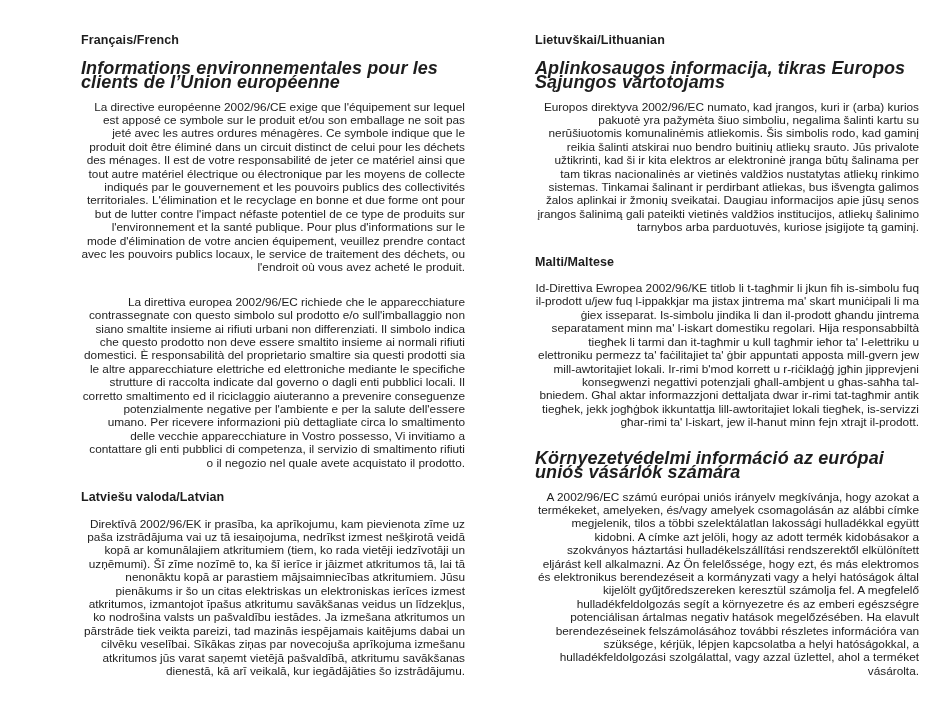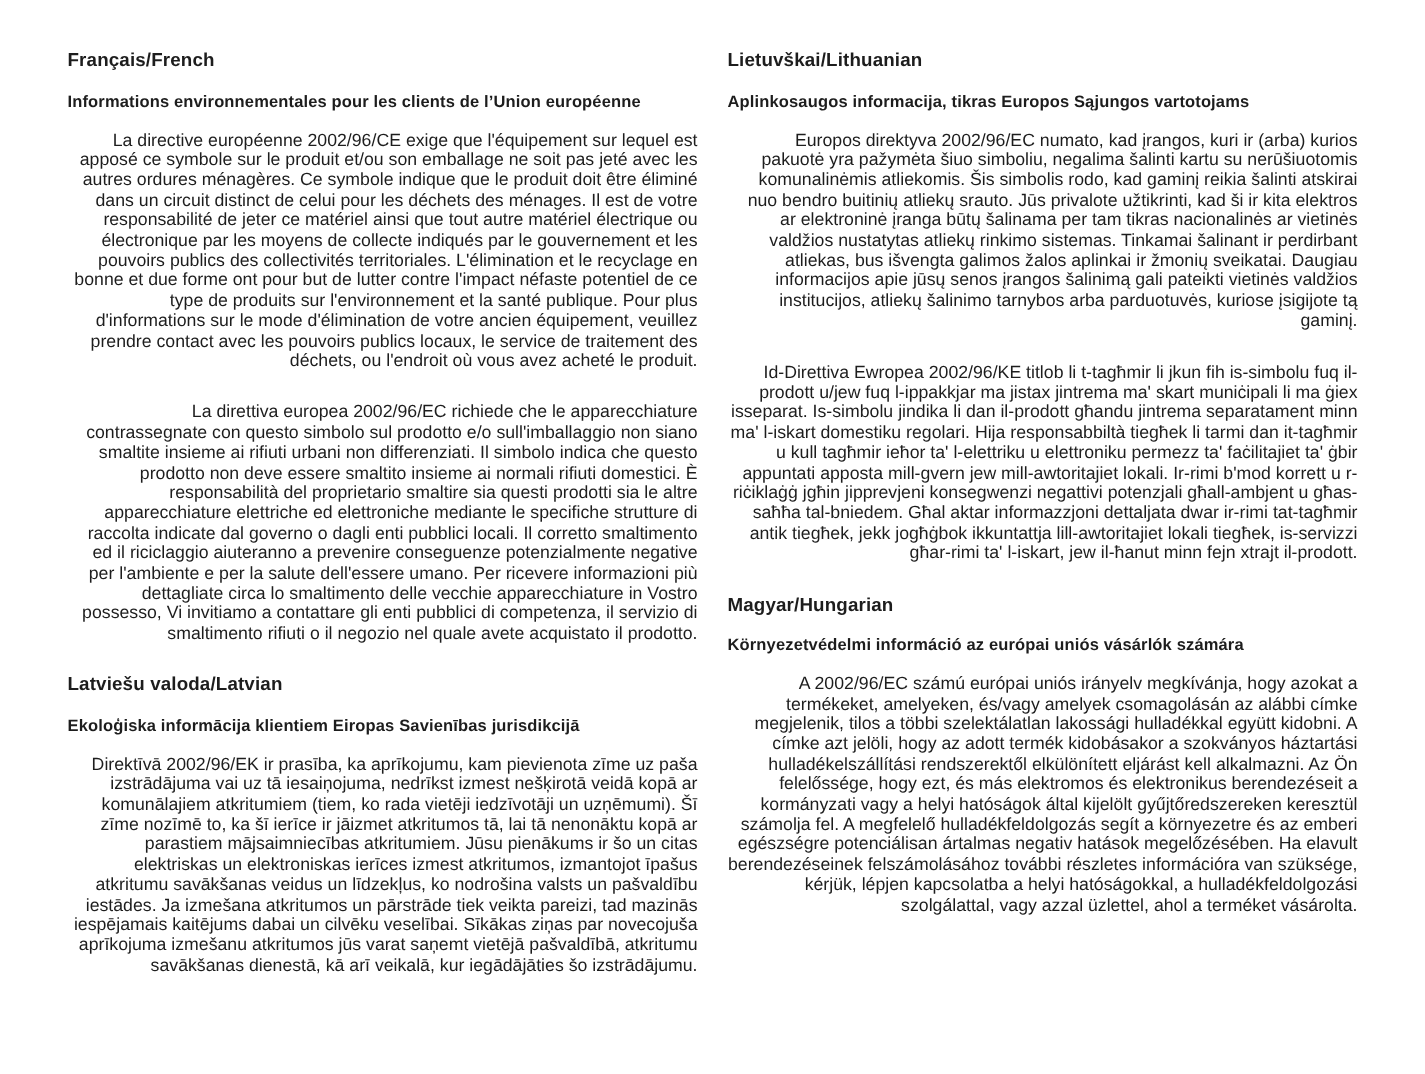--- a/index.html
+++ b/index.html
@@ -19,35 +19,36 @@
     width: 950px;
     height: 716px;
     background: #ffffff;
   }
   .column {
     position: absolute;
     top: 34px;
     width: 420px;
   }
   .column.left  { left: 45px; }
-  .column.right { left: 485px; }
-  .section { margin-bottom: 9px; }
+  .column.right { left: 499px; }
+  .section { margin-bottom: 9px; margin-left: 36px; }
   .lang-heading {
     font-size: 12.5px;
     font-weight: bold;
     line-height: 13.5px;
     margin: 0 0 13px 0;
     letter-spacing: 0.1px;
   }
   .section-title {
-    font-size: 11px;
+    font-size: 18px;
     font-weight: bold;
     line-height: 14px;
     margin: 0 0 12px 0;
     letter-spacing: 0.1px;
+    font-style: italic;
   }
   .section-body {
     font-size: 11.8px;
     line-height: 13.4px;
     margin: 0 0 21px 0;
     text-align: right;
   }
 </style>
 </head>
 <body>
@@ -61,39 +62,38 @@
       <p class="section-title">Informations environnementales pour les clients de l’Union européenne</p>
       <p class="section-body">La directive européenne 2002/96/CE exige que l'équipement sur lequel est apposé ce symbole sur le produit et/ou son emballage ne soit pas jeté avec les autres ordures ménagères. Ce symbole indique que le produit doit être éliminé dans un circuit distinct de celui pour les déchets des ménages. Il est de votre responsabilité de jeter ce matériel ainsi que tout autre matériel électrique ou électronique par les moyens de collecte indiqués par le gouvernement et les pouvoirs publics des collectivités territoriales. L'élimination et le recyclage en bonne et due forme ont pour but de lutter contre l'impact néfaste potentiel de ce type de produits sur l'environnement et la santé publique. Pour plus d'informations sur le mode d'élimination de votre ancien équipement, veuillez prendre contact avec les pouvoirs publics locaux, le service de traitement des déchets, ou l'endroit où vous avez acheté le produit.</p>
     </div>
 
     <div class="section">
       <p class="section-body">La direttiva europea 2002/96/EC richiede che le apparecchiature contrassegnate con questo simbolo sul prodotto e/o sull'imballaggio non siano smaltite insieme ai rifiuti urbani non differenziati. Il simbolo indica che questo prodotto non deve essere smaltito insieme ai normali  rifiuti domestici. È responsabilità del proprietario smaltire sia questi prodotti sia le altre apparecchiature elettriche ed elettroniche mediante le specifiche strutture di raccolta indicate dal governo o dagli enti pubblici locali. Il corretto smaltimento ed il riciclaggio aiuteranno a prevenire conseguenze potenzialmente negative per l'ambiente e per la salute dell'essere umano. Per ricevere informazioni più dettagliate circa lo smaltimento delle vecchie apparecchiature in Vostro possesso,  Vi invitiamo a contattare gli enti pubblici di competenza, il servizio di smaltimento rifiuti o il negozio nel quale avete acquistato il prodotto.</p>
     </div>
 
     <div class="section">
       <p class="lang-heading">Latviešu valoda/Latvian</p>
-      <p class="section-title">Ekoloģiska informācija klientiem Eiropas Savienības jurisdikcijā</p>
       <p class="section-body">Direktīvā 2002/96/EK ir prasība, ka aprīkojumu, kam pievienota zīme uz paša izstrādājuma vai uz tā iesaiņojuma, nedrīkst izmest nešķirotā veidā kopā ar komunālajiem atkritumiem (tiem, ko rada vietēji iedzīvotāji un uzņēmumi). Šī zīme nozīmē to, ka šī ierīce ir jāizmet atkritumos tā, lai tā nenonāktu kopā ar parastiem mājsaimniecības atkritumiem. Jūsu pienākums ir šo un citas elektriskas un elektroniskas ierīces izmest atkritumos, izmantojot īpašus atkritumu savākšanas veidus un līdzekļus, ko nodrošina valsts un pašvaldību iestādes. Ja izmešana atkritumos un pārstrāde tiek veikta pareizi, tad mazinās iespējamais kaitējums dabai un cilvēku veselībai. Sīkākas ziņas par novecojuša aprīkojuma izmešanu atkritumos jūs varat saņemt vietējā pašvaldībā, atkritumu savākšanas dienestā, kā arī veikalā, kur iegādājāties šo izstrādājumu.</p>
     </div>
 
   </div>
 
   <div class="column right">
 
     <div class="section">
       <p class="lang-heading">Lietuvškai/Lithuanian</p>
       <p class="section-title">Aplinkosaugos informacija, tikras Europos Sąjungos vartotojams</p>
       <p class="section-body">Europos direktyva 2002/96/EC numato, kad įrangos, kuri ir (arba) kurios pakuotė yra pažymėta šiuo simboliu, negalima šalinti kartu su nerūšiuotomis komunalinėmis atliekomis. Šis simbolis rodo, kad gaminį reikia šalinti atskirai nuo bendro buitinių atliekų srauto. Jūs privalote užtikrinti, kad ši ir kita elektros ar elektroninė įranga būtų šalinama per tam tikras nacionalinės ar vietinės valdžios nustatytas atliekų rinkimo sistemas. Tinkamai šalinant ir perdirbant atliekas, bus išvengta galimos žalos aplinkai ir žmonių sveikatai. Daugiau informacijos apie jūsų senos įrangos šalinimą gali pateikti vietinės valdžios institucijos, atliekų šalinimo tarnybos arba parduotuvės, kuriose įsigijote tą gaminį.</p>
     </div>
 
     <div class="section">
+      <p class="lang-heading">Malti/Maltese</p>
       <p class="section-body">Id-Direttiva Ewropea 2002/96/KE titlob li t-tagħmir li jkun fih is-simbolu fuq il-prodott u/jew fuq l-ippakkjar ma jistax jintrema ma' skart muniċipali li ma ġiex isseparat. Is-simbolu jindika li dan il-prodott għandu jintrema separatament minn ma' l-iskart domestiku regolari. Hija responsabbiltà tiegħek li tarmi dan it-tagħmir u kull tagħmir ieħor ta' l-elettriku u elettroniku permezz ta' faċilitajiet ta' ġbir appuntati apposta mill-gvern jew mill-awtoritajiet lokali. Ir-rimi b'mod korrett u r-riċiklaġġ jgħin jipprevjeni konsegwenzi negattivi potenzjali għall-ambjent u għas-saħħa tal-bniedem. Għal aktar informazzjoni dettaljata dwar ir-rimi tat-tagħmir antik tiegħek, jekk jogħġbok ikkuntattja lill-awtoritajiet lokali tiegħek, is-servizzi għar-rimi ta' l-iskart, jew il-ħanut minn fejn xtrajt il-prodott.</p>
     </div>
 
     <div class="section">
-      <p class="lang-heading">Magyar/Hungarian</p>
       <p class="section-title">Környezetvédelmi információ az európai uniós vásárlók számára</p>
       <p class="section-body">A 2002/96/EC számú európai uniós irányelv megkívánja, hogy azokat a termékeket, amelyeken, és/vagy amelyek csomagolásán az alábbi címke megjelenik, tilos a többi szelektálatlan lakossági hulladékkal együtt kidobni. A címke azt jelöli, hogy az adott termék kidobásakor a szokványos háztartási hulladékelszállítási rendszerektől elkülönített eljárást kell alkalmazni. Az Ön felelőssége, hogy ezt, és más elektromos és elektronikus berendezéseit a kormányzati vagy a helyi hatóságok által kijelölt gyűjtőredszereken keresztül számolja fel. A megfelelő hulladékfeldolgozás segít a környezetre és az emberi egészségre potenciálisan ártalmas negativ hatások megelőzésében. Ha elavult berendezéseinek felszámolásához további részletes információra van szüksége, kérjük, lépjen kapcsolatba a helyi hatóságokkal, a hulladékfeldolgozási szolgálattal, vagy azzal üzlettel, ahol a terméket vásárolta.</p>
     </div>
 
   </div>
 
 </div>
 
 </body></html>

